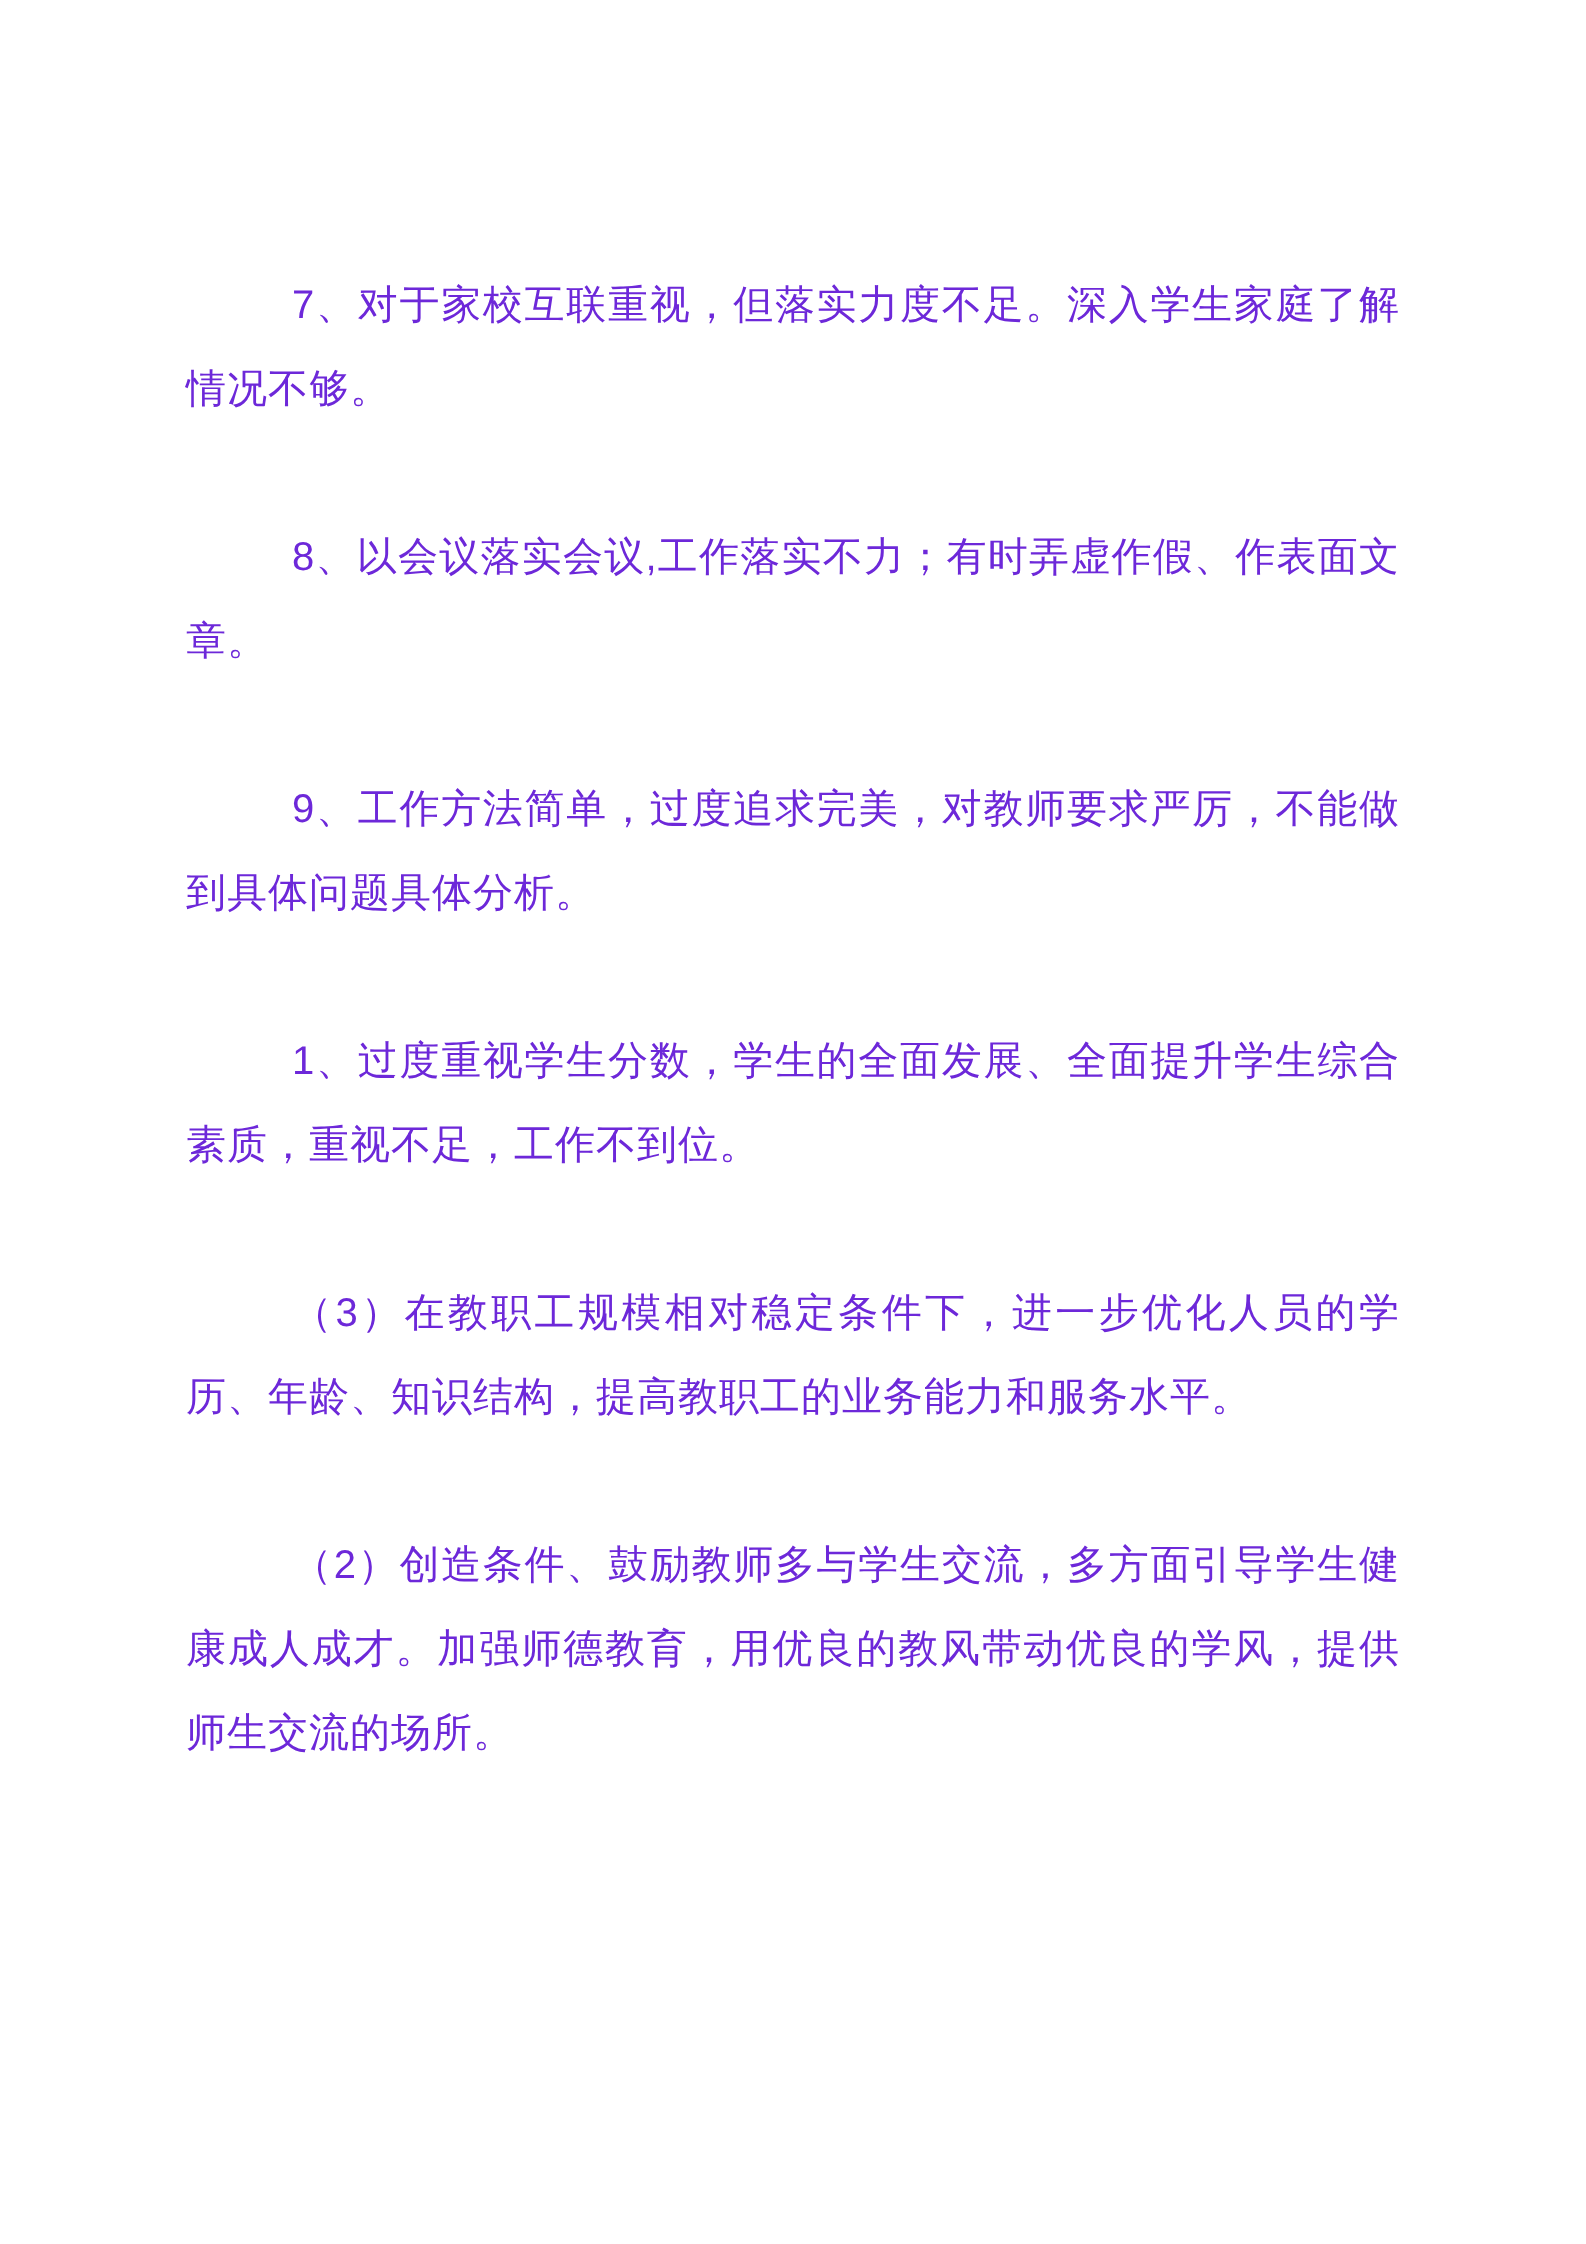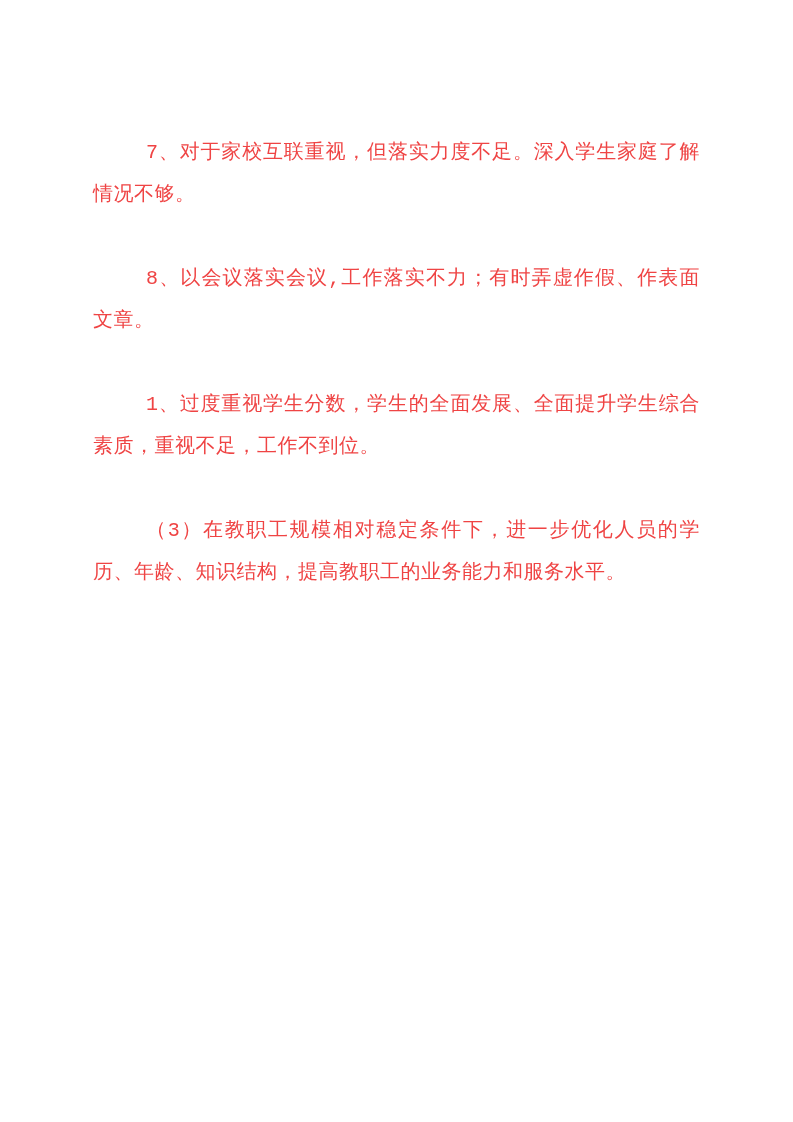--- a/index.html
+++ b/index.html
@@ -6,22 +6,22 @@
     margin: 0;
     padding: 0;
     background: #ffffff;
   }
   .page {
     position: relative;
     width: 793px;
     height: 1122px;
     background: #ffffff;
     overflow: hidden;
-    font-family: Liberation Mono, monospace;
-    color: #ef4444;
+    font-family: Liberation Sans, sans-serif;
+    color: #6d28d9;
   }
   .doc-body {
     position: absolute;
     left: 93px;
     right: 93px;
     top: 132px;
     font-size: 20px;
     line-height: 42px;
     text-align: justify;
     letter-spacing: 0.5px;
@@ -35,16 +35,18 @@
     margin-bottom: 0;
   }
 </style>
 </head>
 <body>
 
 <div class="page">
   <div class="doc-body">
     <p class="para">7、对于家校互联重视，但落实力度不足。深入学生家庭了解情况不够。</p>
     <p class="para">8、以会议落实会议,工作落实不力；有时弄虚作假、作表面文章。</p>
+    <p class="para">9、工作方法简单，过度追求完美，对教师要求严厉，不能做到具体问题具体分析。</p>
     <p class="para">1、过度重视学生分数，学生的全面发展、全面提升学生综合素质，重视不足，工作不到位。</p>
     <p class="para">（3）在教职工规模相对稳定条件下，进一步优化人员的学历、年龄、知识结构，提高教职工的业务能力和服务水平。</p>
+    <p class="para">（2）创造条件、鼓励教师多与学生交流，多方面引导学生健康成人成才。加强师德教育，用优良的教风带动优良的学风，提供师生交流的场所。</p>
   </div>
 </div>
 
 </body></html>

